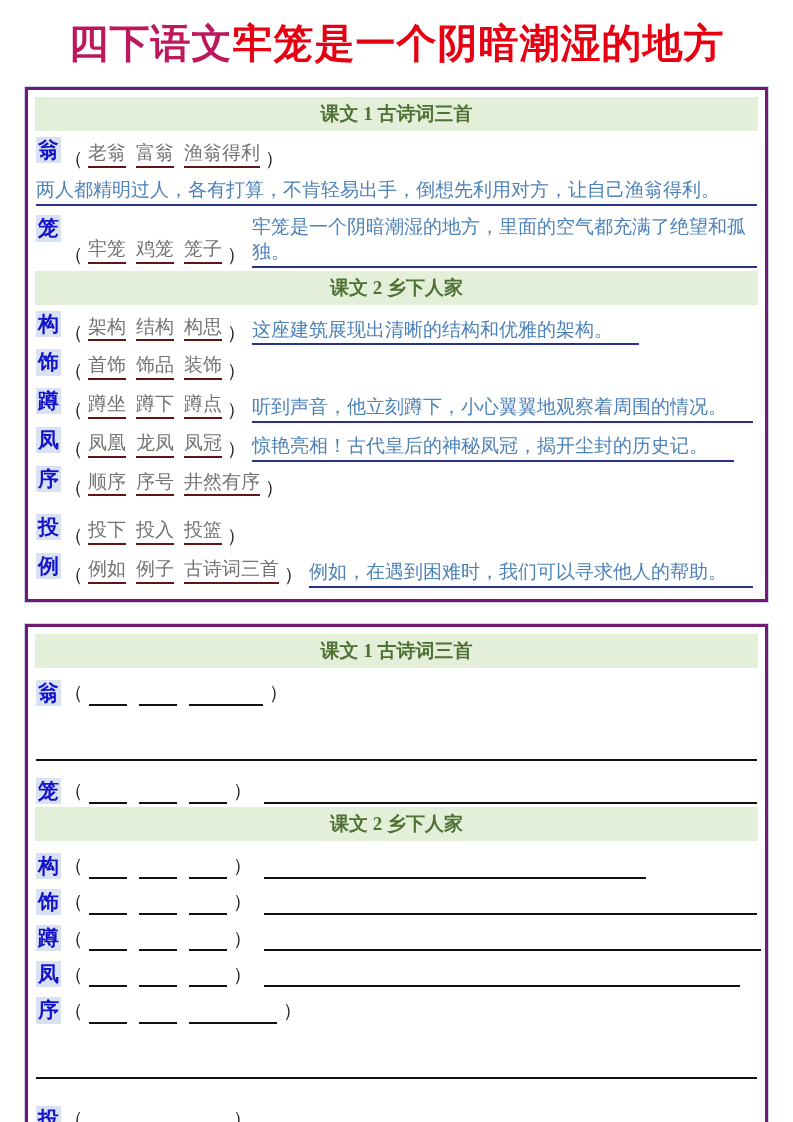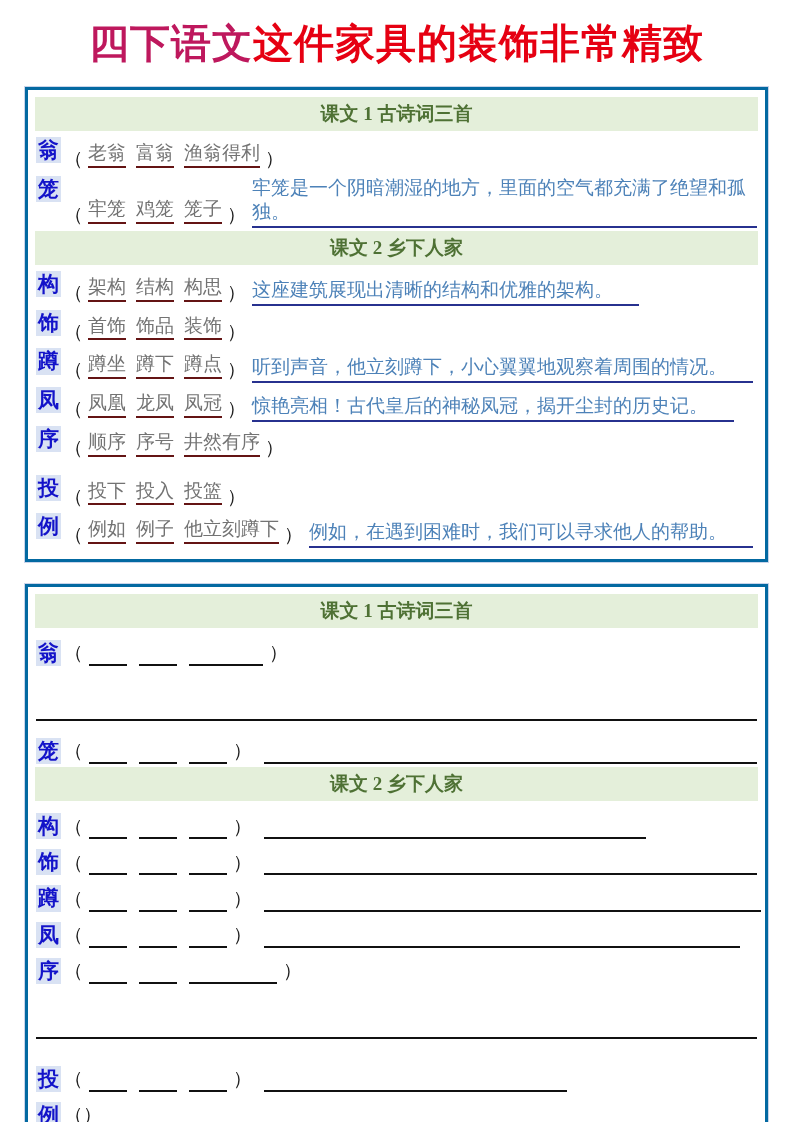--- a/index.html
+++ b/index.html
@@ -18,21 +18,21 @@
     letter-spacing:1px;
     margin:6px 0 16px 0;
     font-family:"Liberation Serif","DejaVu Serif",serif;
     white-space:nowrap;
   }
   .t-black{color:#be185d;}
   .t-red{color:#e60012;}
 
   
   .box{
-    border:3px solid #0369a1;
+    border:3px solid #701a75;
     box-shadow:0 0 0 1px #c9d4ea;
     padding:5px 7px 10px 7px;
     margin-bottom:22px;
     box-sizing:border-box;
   }
   .section-header{
     background:#e4efda;
     color:#4e7134;
     font-weight:bold;
     font-size:19px;
@@ -111,33 +111,36 @@
 
   .gap-before{margin-top:10px;}
   .practice .gap-before{margin-top:16px;}
 </style>
 </head>
 <body>
 
 <div class="page">
 
   <div class="title">
-    <span class="t-black">四下语文</span><span class="t-red">这件家具的装饰非常精致</span>
+    <span class="t-black">四下语文</span><span class="t-red">牢笼是一个阴暗潮湿的地方</span>
   </div>
 
   <div class="box filled" id="box-filled">
       <div class="section-header">课文 1 古诗词三首</div>
       <div class="row">
         <span class="char">翁</span>
         <span class="paren">（</span>
         <span class="word">老翁</span>
         <span class="word">富翁</span>
         <span class="word">渔翁得利</span>
         <span class="paren">）</span>
       </div>
+      <div class="sentence-row">
+        <div class="sentence-line">两人都精明过人，各有打算，不肯轻易出手，倒想先利用对方，让自己渔翁得利。</div>
+      </div>
       <div class="row">
         <span class="char">笼</span>
         <span class="paren">（</span>
         <span class="word">牢笼</span>
         <span class="word">鸡笼</span>
         <span class="word">笼子</span>
         <span class="paren">）</span>
         <span class="sentence fill">牢笼是一个阴暗潮湿的地方，里面的空气都充满了绝望和孤独。</span>
       </div>
       <div class="section-header">课文 2 乡下人家</div>
@@ -190,21 +193,21 @@
         <span class="word">投下</span>
         <span class="word">投入</span>
         <span class="word">投篮</span>
         <span class="paren">）</span>
       </div>
       <div class="row">
         <span class="char">例</span>
         <span class="paren">（</span>
         <span class="word">例如</span>
         <span class="word">例子</span>
-        <span class="word">他立刻蹲下</span>
+        <span class="word">古诗词三首</span>
         <span class="paren">）</span>
         <span class="sentence pad">例如，在遇到困难时，我们可以寻求他人的帮助。</span>
       </div>
     </div>
 
   <div class="box practice" id="box-practice">
       <div class="section-header">课文 1 古诗词三首</div>
       <div class="row">
         <span class="char">翁</span>
         <span class="paren">（</span>

